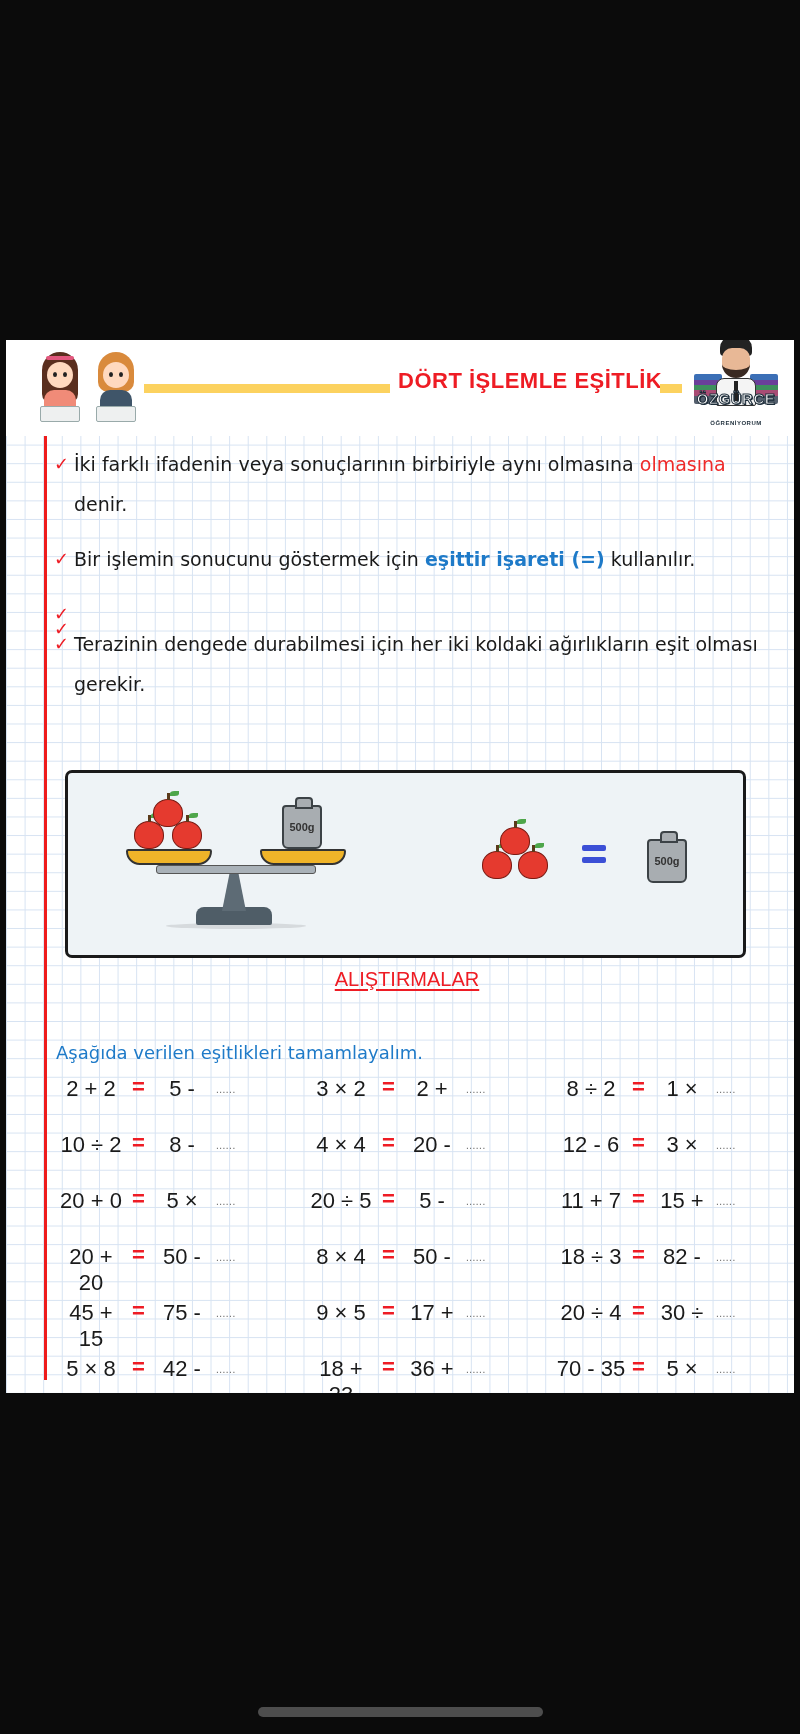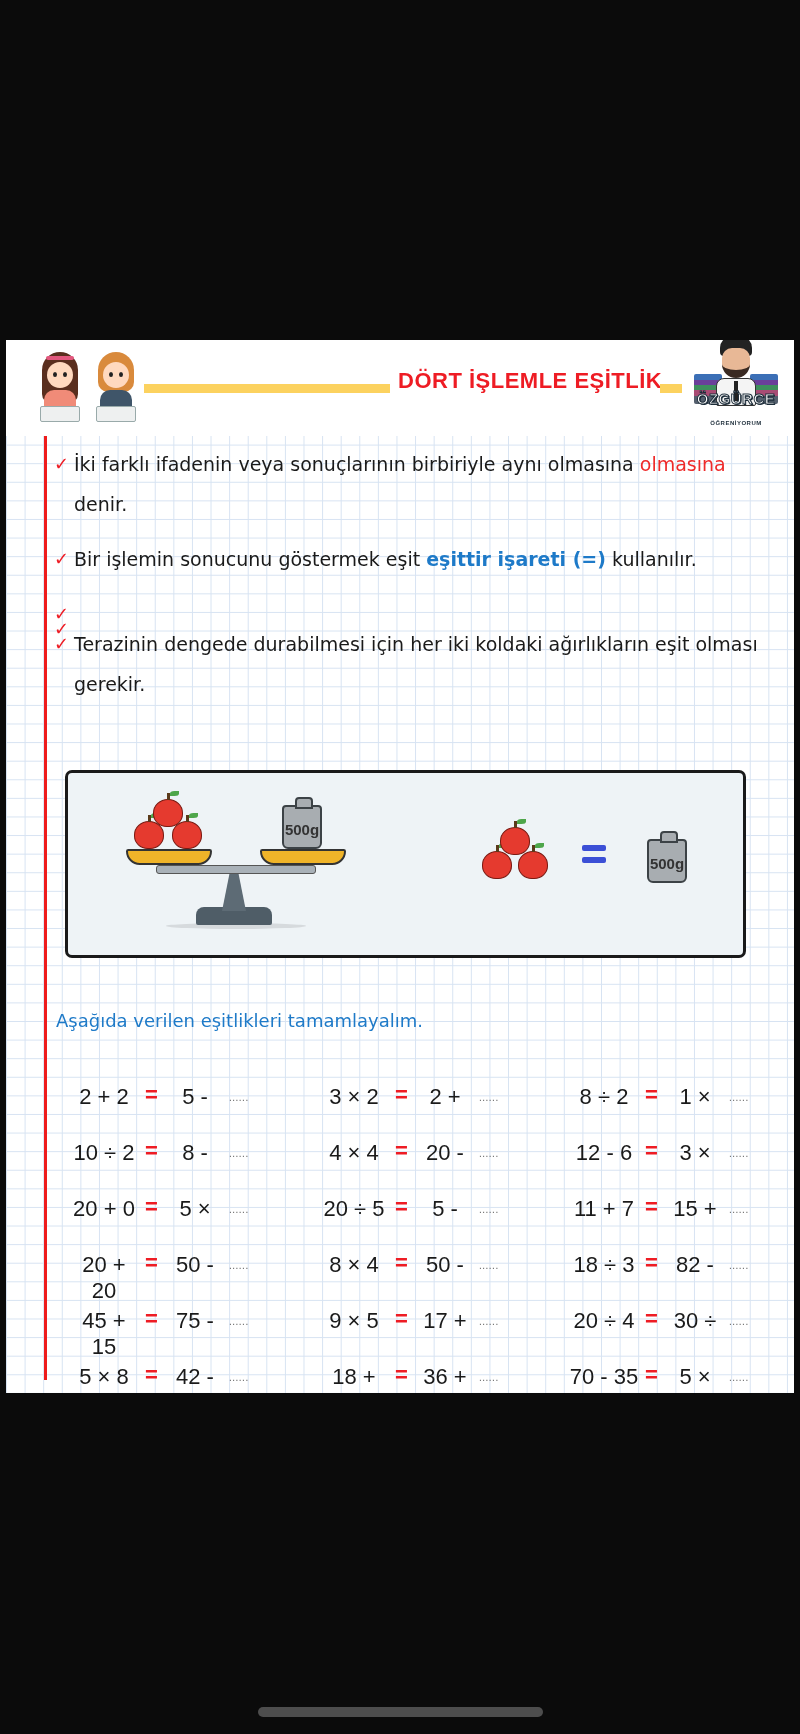--- a/index.html
+++ b/index.html
@@ -79,32 +79,32 @@
   .scale .post { position: absolute; left: 96px; top: 76px; width: 24px; height: 42px; background: #5d6b75; clip-path: polygon(35% 0, 65% 0, 100% 100%, 0 100%); }
   .scale .beam { position: absolute; left: 30px; top: 72px; width: 160px; height: 9px; background: #a9b1b8; border: 1px solid #555; border-radius: 3px; }
   .scale .pan { position: absolute; top: 56px; width: 86px; height: 16px; background: #f0b429; border: 2px solid #333; border-radius: 3px 3px 18px 18px; }
   .scale .pan.left { left: 0; } .scale .pan.right { left: 134px; }
   .scale .shadow { position: absolute; left: 40px; top: 130px; width: 140px; height: 6px; background: #d6dadd; border-radius: 50%; }
   .apple { position: absolute; width: 30px; height: 28px; background: #e53a2f; border: 1.5px solid #7a1a12; border-radius: 50% 50% 46% 46%; }
   .apple::before { content: ""; position: absolute; left: 13px; top: -7px; width: 3px; height: 7px; background: #5a3a1a; }
   .apple::after { content: ""; position: absolute; left: 16px; top: -9px; width: 9px; height: 5px; background: #4ea64a; border-radius: 50% 0 50% 0; }
   .weight { position: absolute; width: 40px; height: 44px; background: #a8adb1; border: 2px solid #3c4246; border-radius: 4px 4px 6px 6px; }
   .weight::before { content: ""; position: absolute; left: 11px; top: -10px; width: 14px; height: 8px; background: #a8adb1; border: 2px solid #3c4246; border-radius: 4px 4px 0 0; }
-  .weight span { position: absolute; left: 0; top: 14px; width: 100%; text-align: center; font-family: "Liberation Sans", sans-serif; font-weight: bold; font-size: 15px; color: #333; }
+  .weight span { position: absolute; left: 0; top: 14px; width: 100%; text-align: center; font-family: "Liberation Sans", sans-serif; font-weight: bold; font-size: 11px; color: #333; }
   .eq-sign { position: absolute; left: 514px; top: 72px; width: 24px; height: 22px; }
   .eq-sign::before, .eq-sign::after { content: ""; position: absolute; left: 0; width: 24px; height: 6px; background: #3b4fd6; border-radius: 2px; }
   .eq-sign::before { top: 0; } .eq-sign::after { top: 12px; }
 
   
   .ex-title { position: absolute; left: 0; top: 628px; width: 100%; text-align: center; padding-left: 14px;
     font-family: "Liberation Sans", sans-serif; font-size: 20px; color: #ee1c24; text-decoration: underline; text-underline-offset: 3px; }
-  .ex-instr { position: absolute; left: 50px; top: 670px; font-size: 18px; color: #1e7ac8; }
+  .ex-instr { position: absolute; left: 50px; top: 702px; font-size: 18px; color: #1e7ac8; }
   .exercises { position: absolute; left: 0; top: 730px; width: 100%; }
   .ex-row { position: absolute; left: 0; width: 100%; height: 40px; }
-  .ex { position: absolute; top: 8px; height: 40px; width: 240px; font-family: "Liberation Sans", sans-serif; font-size: 22px; color: #1a1a1a; margin-left: 13px; }
+  .ex { position: absolute; top: 0; height: 40px; width: 240px; font-family: "Liberation Sans", sans-serif; font-size: 22px; color: #1a1a1a; }
   .ex .lhs { position: absolute; left: 0; width: 70px; text-align: center; top: 6px; }
   .ex .eq { position: absolute; left: 76px; top: 4px; color: #ee1c24; font-weight: bold; font-size: 22px; }
   .ex .rhs { position: absolute; left: 96px; width: 60px; top: 6px; text-align: center; }
   .ex .blank { position: absolute; left: 160px; top: 14px; font-size: 10px; color: #666; letter-spacing: 0.5px; }
   .col0 { left: 50px; } .col1 { left: 300px; } .col2 { left: 550px; }
 
   .home-indicator { position: absolute; left: 258px; top: 1707px; width: 285px; height: 10px; background: #4d4d4d; border-radius: 5px; }
 </style>
 </head>
 <body>
@@ -143,21 +143,21 @@
   <div class="margin-line"></div>
 
   <div class="bullets">
     <div class="bullet">
       <span class="check">✓</span>
       <span>İki farklı ifadenin veya sonuçlarının birbiriyle aynı olmasına </span><span class="hl-red">olmasına</span><span> denir.</span>
     </div>
     <div class="b-gap"></div>
     <div class="bullet">
       <span class="check">✓</span>
-      <span>Bir işlemin sonucunu göstermek eşit </span><span class="hl-blue">eşittir işareti (=)</span><span> kullanılır.</span>
+      <span>Bir işlemin sonucunu göstermek için </span><span class="hl-blue">eşittir işareti (=)</span><span> kullanılır.</span>
     </div>
     <div class="b-gap"></div>
     <div class="bullet">
       <span class="check">✓</span>
     </div>
     <div class="b-gap"></div>
     <div class="bullet">
       <span class="check">✓</span>
     </div>
     <div class="b-gap"></div>
@@ -184,20 +184,21 @@
     </div>
     <div class="apple" style="left:414px; top:78px;"></div>
     <div class="apple" style="left:450px; top:78px;"></div>
     <div class="apple" style="left:432px; top:54px;"></div>
     <div class="eq-sign"></div>
     <div class="weight" style="left:579px; top:66px;">
         <span>500g</span>
       </div>
   </div>
 
+  <div class="ex-title">ALIŞTIRMALAR</div>
   <div class="ex-instr">Aşağıda verilen eşitlikleri tamamlayalım.</div>
 
   <div class="exercises">
     <div class="ex-row" style="top:0px;">
       <div class="ex col0">
           <span class="lhs">2 + 2</span>
           <span class="eq">=</span>
           <span class="rhs">5 -</span>
           <span class="blank">......</span>
         </div>

